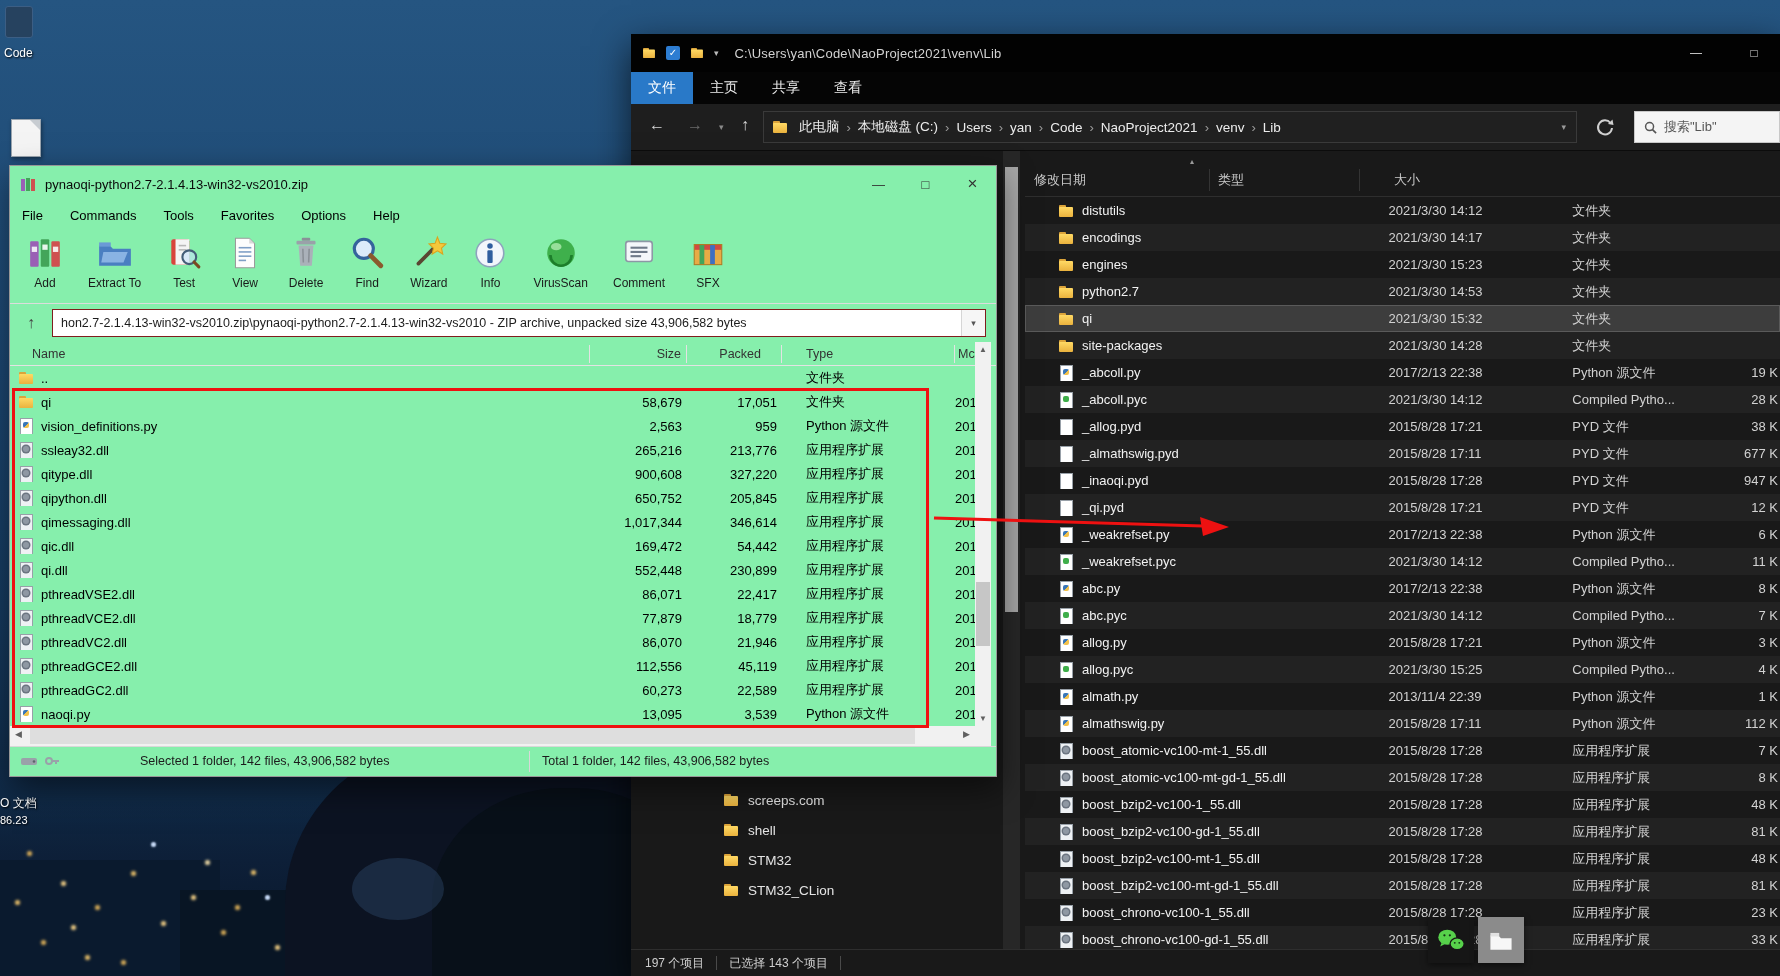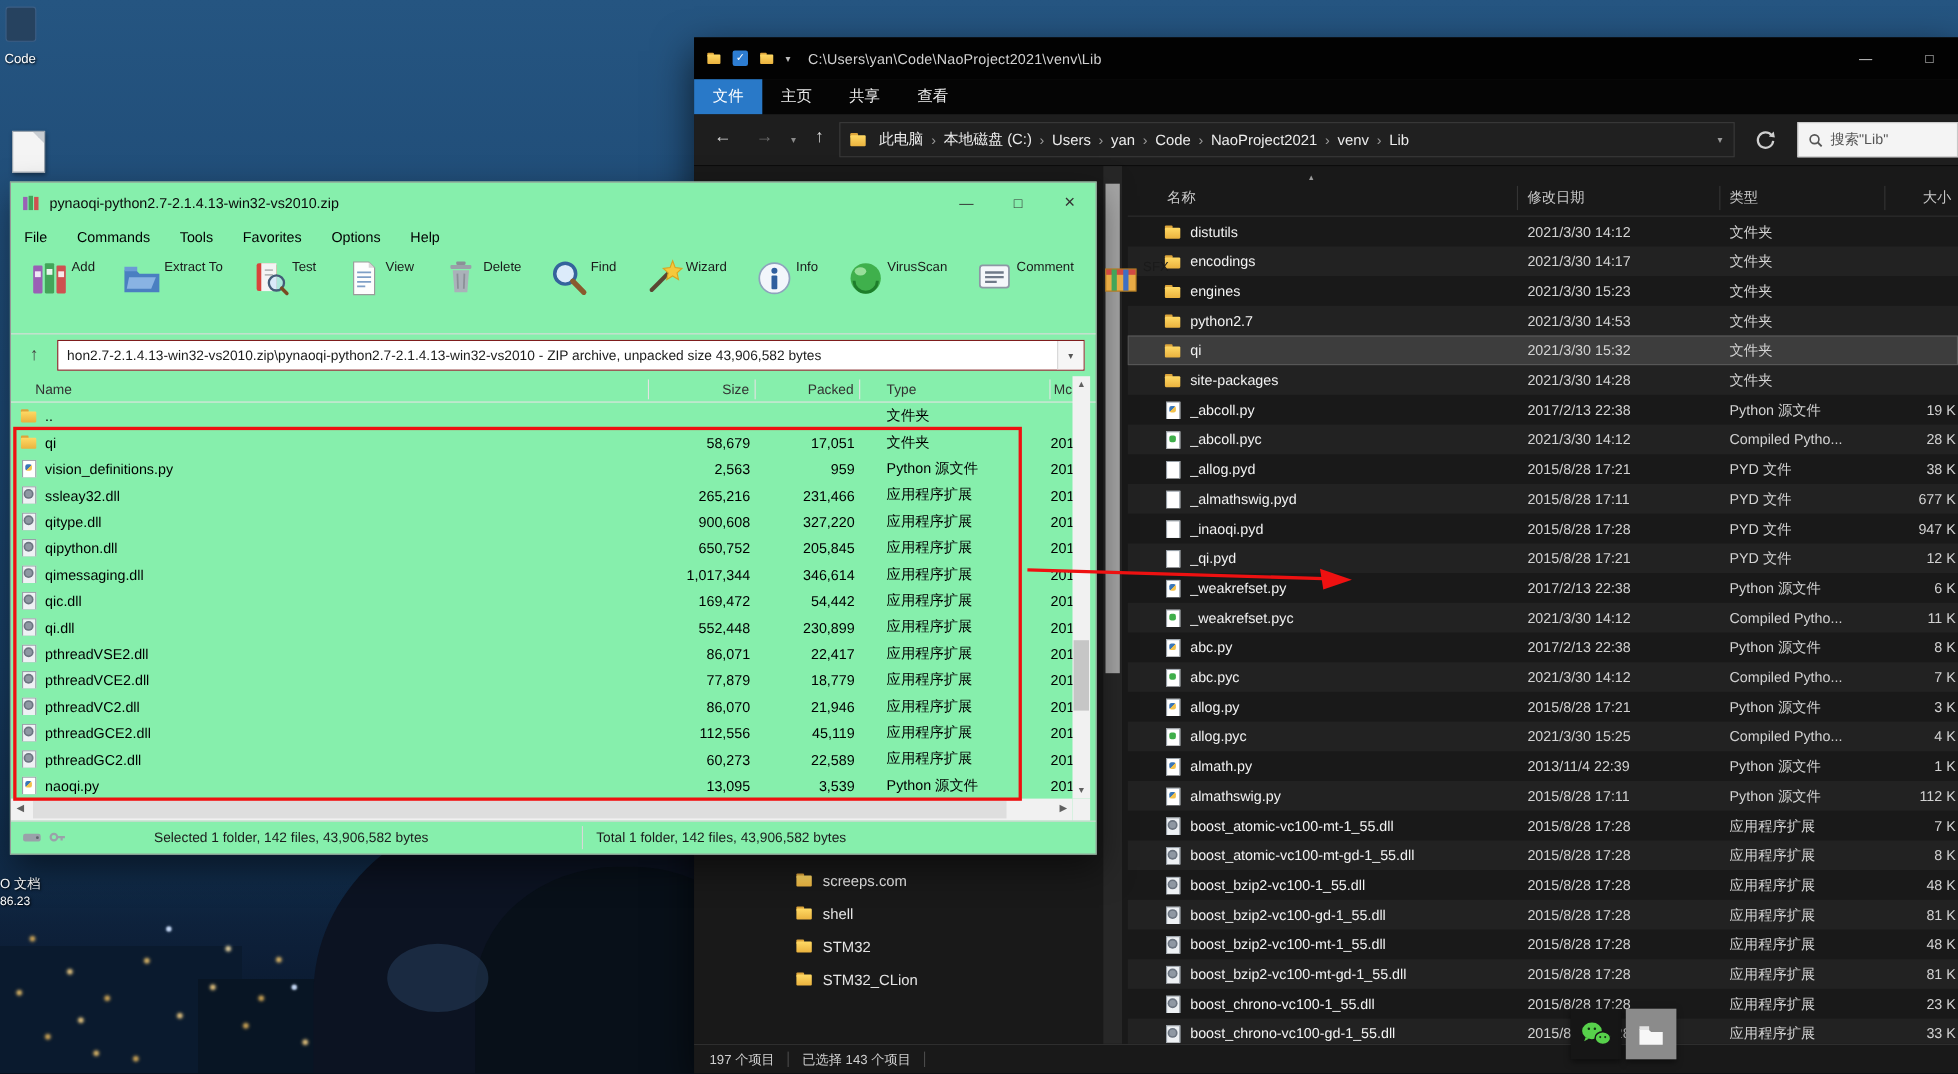--- a/index.html
+++ b/index.html
@@ -126,35 +126,35 @@
   .winrar{position:absolute;left:9px;top:165px;width:988px;height:612px;z-index:10;background:#86efac;
     border:1px solid #979797;box-shadow:3px 12px 30px rgba(0,0,0,.5);color:#111}
   .wr-titlebar{height:36px;display:flex;align-items:center;padding-left:10px;gap:9px}
   .wr-title{font-size:13px;color:#0a0a0a}
   .wr-controls{margin-left:auto;display:flex;height:100%}
   .wr-ctrl{width:47px;display:flex;align-items:center;justify-content:center;color:#333;font-size:13px}
   .wr-ctrl.close{font-size:17px}
   .wr-menubar{height:26px;display:flex;align-items:center;padding-left:12px;gap:27px;font-size:13px;color:#000}
   .wr-toolbar{height:76px;display:flex;align-items:flex-start;padding:5px 0 0 6px;gap:3px;
     border-bottom:1px solid #dcdcdc}
-  .wr-tool{display:flex;flex-direction:row;padding:2px 11px;gap:2px}
+  .wr-tool{display:flex;flex-direction:column;align-items:center;padding:2px 11px;gap:2px}
   .wr-tool svg{width:36px;height:36px}
   .wr-tool-label{font-size:12px;color:#1a1a1a;white-space:nowrap}
   .wr-addr{height:38px;display:flex;align-items:center;padding:0 10px;gap:10px}
   .wr-up{color:#444;font-size:16px;width:22px;text-align:center}
   .wr-combo{flex:1;height:28px;border:1px solid #7f1d1d;background:#fff;display:flex;
     align-items:center;padding-left:8px;font-size:12.5px;color:#1c1c1c;white-space:nowrap;overflow:hidden}
   .wr-combo .combo-caret{margin-left:auto;flex:none;width:24px;height:100%;border-left:1px solid #d6d6d6;
     display:flex;align-items:center;justify-content:center;color:#555;font-size:9px;background:#f6f6f6}
   .wr-cols{height:24px;display:flex;align-items:center;color:#333;border-bottom:1px solid #e3e3e3;
     font-size:12.5px}
   .wr-cols .hcell{border-right:1px solid #e3e3e3;height:18px;display:flex;align-items:center}
   .wh-name{width:580px;padding-left:22px}
   .wh-size{width:97px;justify-content:flex-end;padding-right:5px}
-  .wh-packed{width:95px;justify-content:flex-end;padding-right:5px}
+  .wh-packed{width:95px;justify-content:flex-end;padding-right:20px}
   .wh-type{width:173px;padding-left:24px}
   .wh-mod{width:25px;padding-left:3px;border-right:none}
   .wr-list{height:360px;position:relative}
   .wr-row{height:24px;display:flex;align-items:center;font-size:13px;color:#000}
   .wc-name{width:580px;display:flex;align-items:center;gap:7px;padding-left:8px;overflow:hidden;white-space:nowrap}
   .wc-size{width:97px;text-align:right;padding-right:5px}
   .wc-packed{width:95px;text-align:right;padding-right:5px}
   .wc-type{width:173px;padding-left:24px;white-space:nowrap;overflow:hidden}
   .wc-mod{width:25px;overflow:hidden;white-space:nowrap}
   .wr-vscroll{position:absolute;right:5px;top:176px;width:16px;height:384px;background:#f1f1f1;z-index:4}
@@ -322,21 +322,20 @@
               <span>STM32_CLion</span>
             </div>
           </div>
       </div>
       <div class="ex-navscroll">
         <div class="thumb"></div>
       </div>
       <div class="ex-filepane">
         <div class="ex-cols">
           <span class="sortmark">▴</span>
-          <span class="hc hc-name">名称</span>
           <span class="hc hc-date">修改日期</span>
           <span class="hc hc-type">类型</span>
           <span class="hc hc-size">大小</span>
         </div>
         <div class="ex-rows">
 
             <div class="ex-row">
               <span class="ec-name">
                 <span class="fic folder"></span>
                 <span>distutils</span>
@@ -806,21 +805,21 @@
           <span class="wc-type">Python 源文件</span>
           <span class="wc-mod">201</span>
         </div>
 
         <div class="wr-row">
           <span class="wc-name">
             <span class="fic dll"></span>
             <span>ssleay32.dll</span>
           </span>
           <span class="wc-size">265,216</span>
-          <span class="wc-packed">231,466</span>
+          <span class="wc-packed">213,776</span>
           <span class="wc-type">应用程序扩展</span>
           <span class="wc-mod">201</span>
         </div>
 
         <div class="wr-row">
           <span class="wc-name">
             <span class="fic dll"></span>
             <span>qitype.dll</span>
           </span>
           <span class="wc-size">900,608</span>

